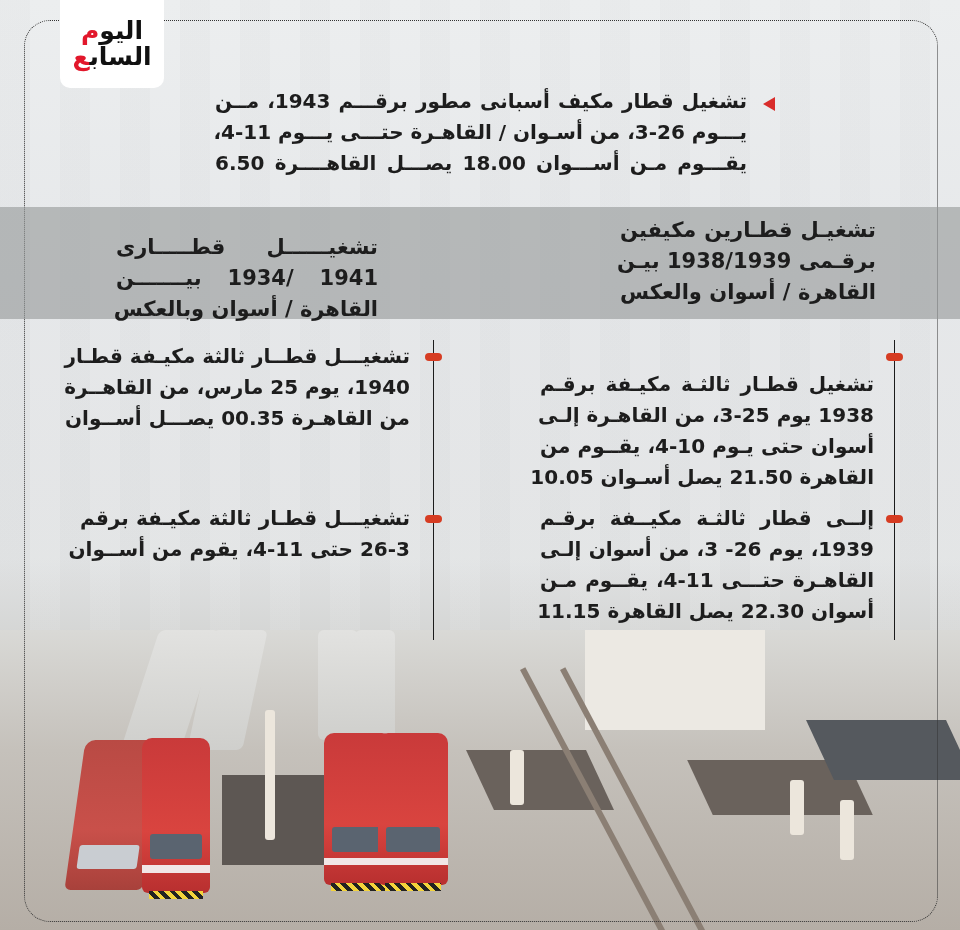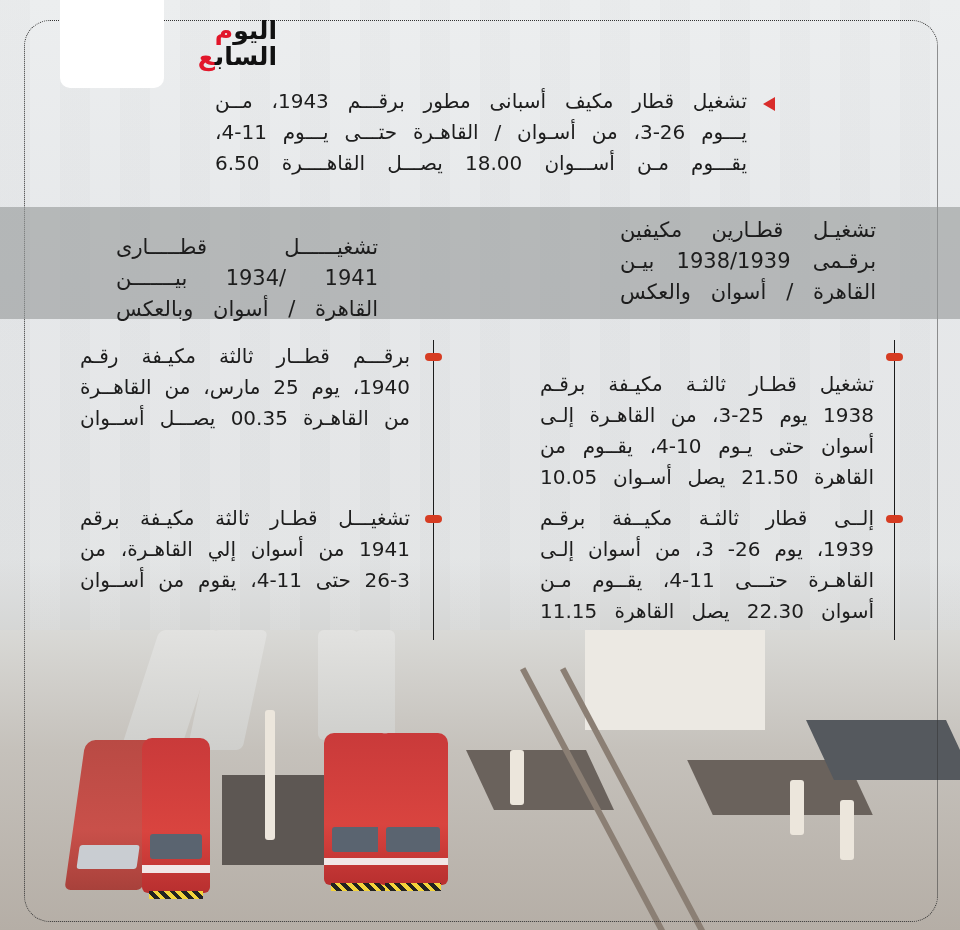--- a/index.html
+++ b/index.html
@@ -22,26 +22,26 @@
           background: repeating-linear-gradient(45deg,#f3d33b 0 4px,#222 4px 8px); }
   .coach { position:absolute; background:linear-gradient(180deg,#e2e2e0,#cfcfcc); border-radius:6px; }
   .roof { position:absolute; background:#5d5753; }
   .pillar { position:absolute; background:#ece6dc; border-radius:3px; }
   .building { position:absolute; background:#ece9e3; }
   .solar { position:absolute; background:#55595e; }
 
   .frame { position:absolute; left:24px; top:20px; width:912px; height:900px;
            border:1px dotted #333; border-radius:26px; pointer-events:none; }
   .logo { position:absolute; left:60px; top:0; width:104px; height:88px; background:#fff;
-          border-radius:0 0 10px 10px; display:flex; flex-direction:column; align-items:center; justify-content:center; }
+          border-radius:0 0 10px 10px; display:flex; flex-direction:column; align-items:center; justify-content:center;text-align:center; }
   .logo span { font-weight:900; font-size:25px; line-height:26px; color:#111; direction:rtl; }
   .logo .l1 .red, .logo .l2 .red { color:#e2172b; }
 
   .para { position:absolute; direction:rtl; text-align:justify; text-align-last:justify;
-          color:#1d1d1d; font-weight:normal; font-size:20px; line-height:31px; }
+          color:#1d1d1d; font-weight:bold; font-size:20px; line-height:31px; }
   .para .line { display:block; white-space:nowrap; }
   .intro { left:215px; top:86px; width:532px; }
   .tri { position:absolute; left:763px; top:97px; width:0; height:0;
          border-top:7px solid transparent; border-bottom:7px solid transparent; border-right:12px solid #d92d2b; }
 
   .band { position:absolute; left:0; top:207px; width:960px; height:112px;
           background:rgba(150,153,154,0.62); }
   .band-r { left:620px; top:215px; width:256px; font-size:21px; line-height:31px; }
   .band-l { left:116px; top:232px; width:262px; font-size:21px; line-height:31px; }
 
@@ -130,27 +130,26 @@
 <div class="bullet" style="left:425px;top:353px;"></div>
 <div class="bullet" style="left:425px;top:515px;"></div>
 
 <div class="para item r1">
   <span class="line">تشغيل قطـار ثالثـة مكيـفة برقـم</span>
   <span class="line">1938 يوم 25-3، من القاهـرة إلـى</span>
   <span class="line">أسوان حتى يـوم 10-4، يقــوم من</span>
   <span class="line">القاهرة 21.50 يصل أسـوان 10.05</span>
 </div>
 <div class="para item l1">
-  <span class="line">برقـــم قطــار ثالثة مكيـفة رقـم</span>
+  <span class="line">تشغيـــل قطــار ثالثة مكيـفة قطـار</span>
   <span class="line">1940، يوم 25 مارس، من القاهــرة</span>
   <span class="line">من القاهـرة 00.35 يصـــل أســوان</span>
 </div>
 <div class="para item r2">
   <span class="line">إلــى قطار ثالثـة مكيــفة برقـم</span>
   <span class="line">1939، يوم 26- 3، من أسوان إلـى</span>
   <span class="line">القاهـرة حتـــى 11-4، يقــوم مـن</span>
   <span class="line">أسوان 22.30 يصل القاهرة 11.15</span>
 </div>
 <div class="para item l2">
   <span class="line">تشغيـــل قطـار ثالثة مكيـفة برقم</span>
-  <span class="line">1941 من أسوان إلي القاهـرة، من</span>
   <span class="line">26-3 حتى 11-4، يقوم من أســوان</span>
 </div>
 
 </body></html>

